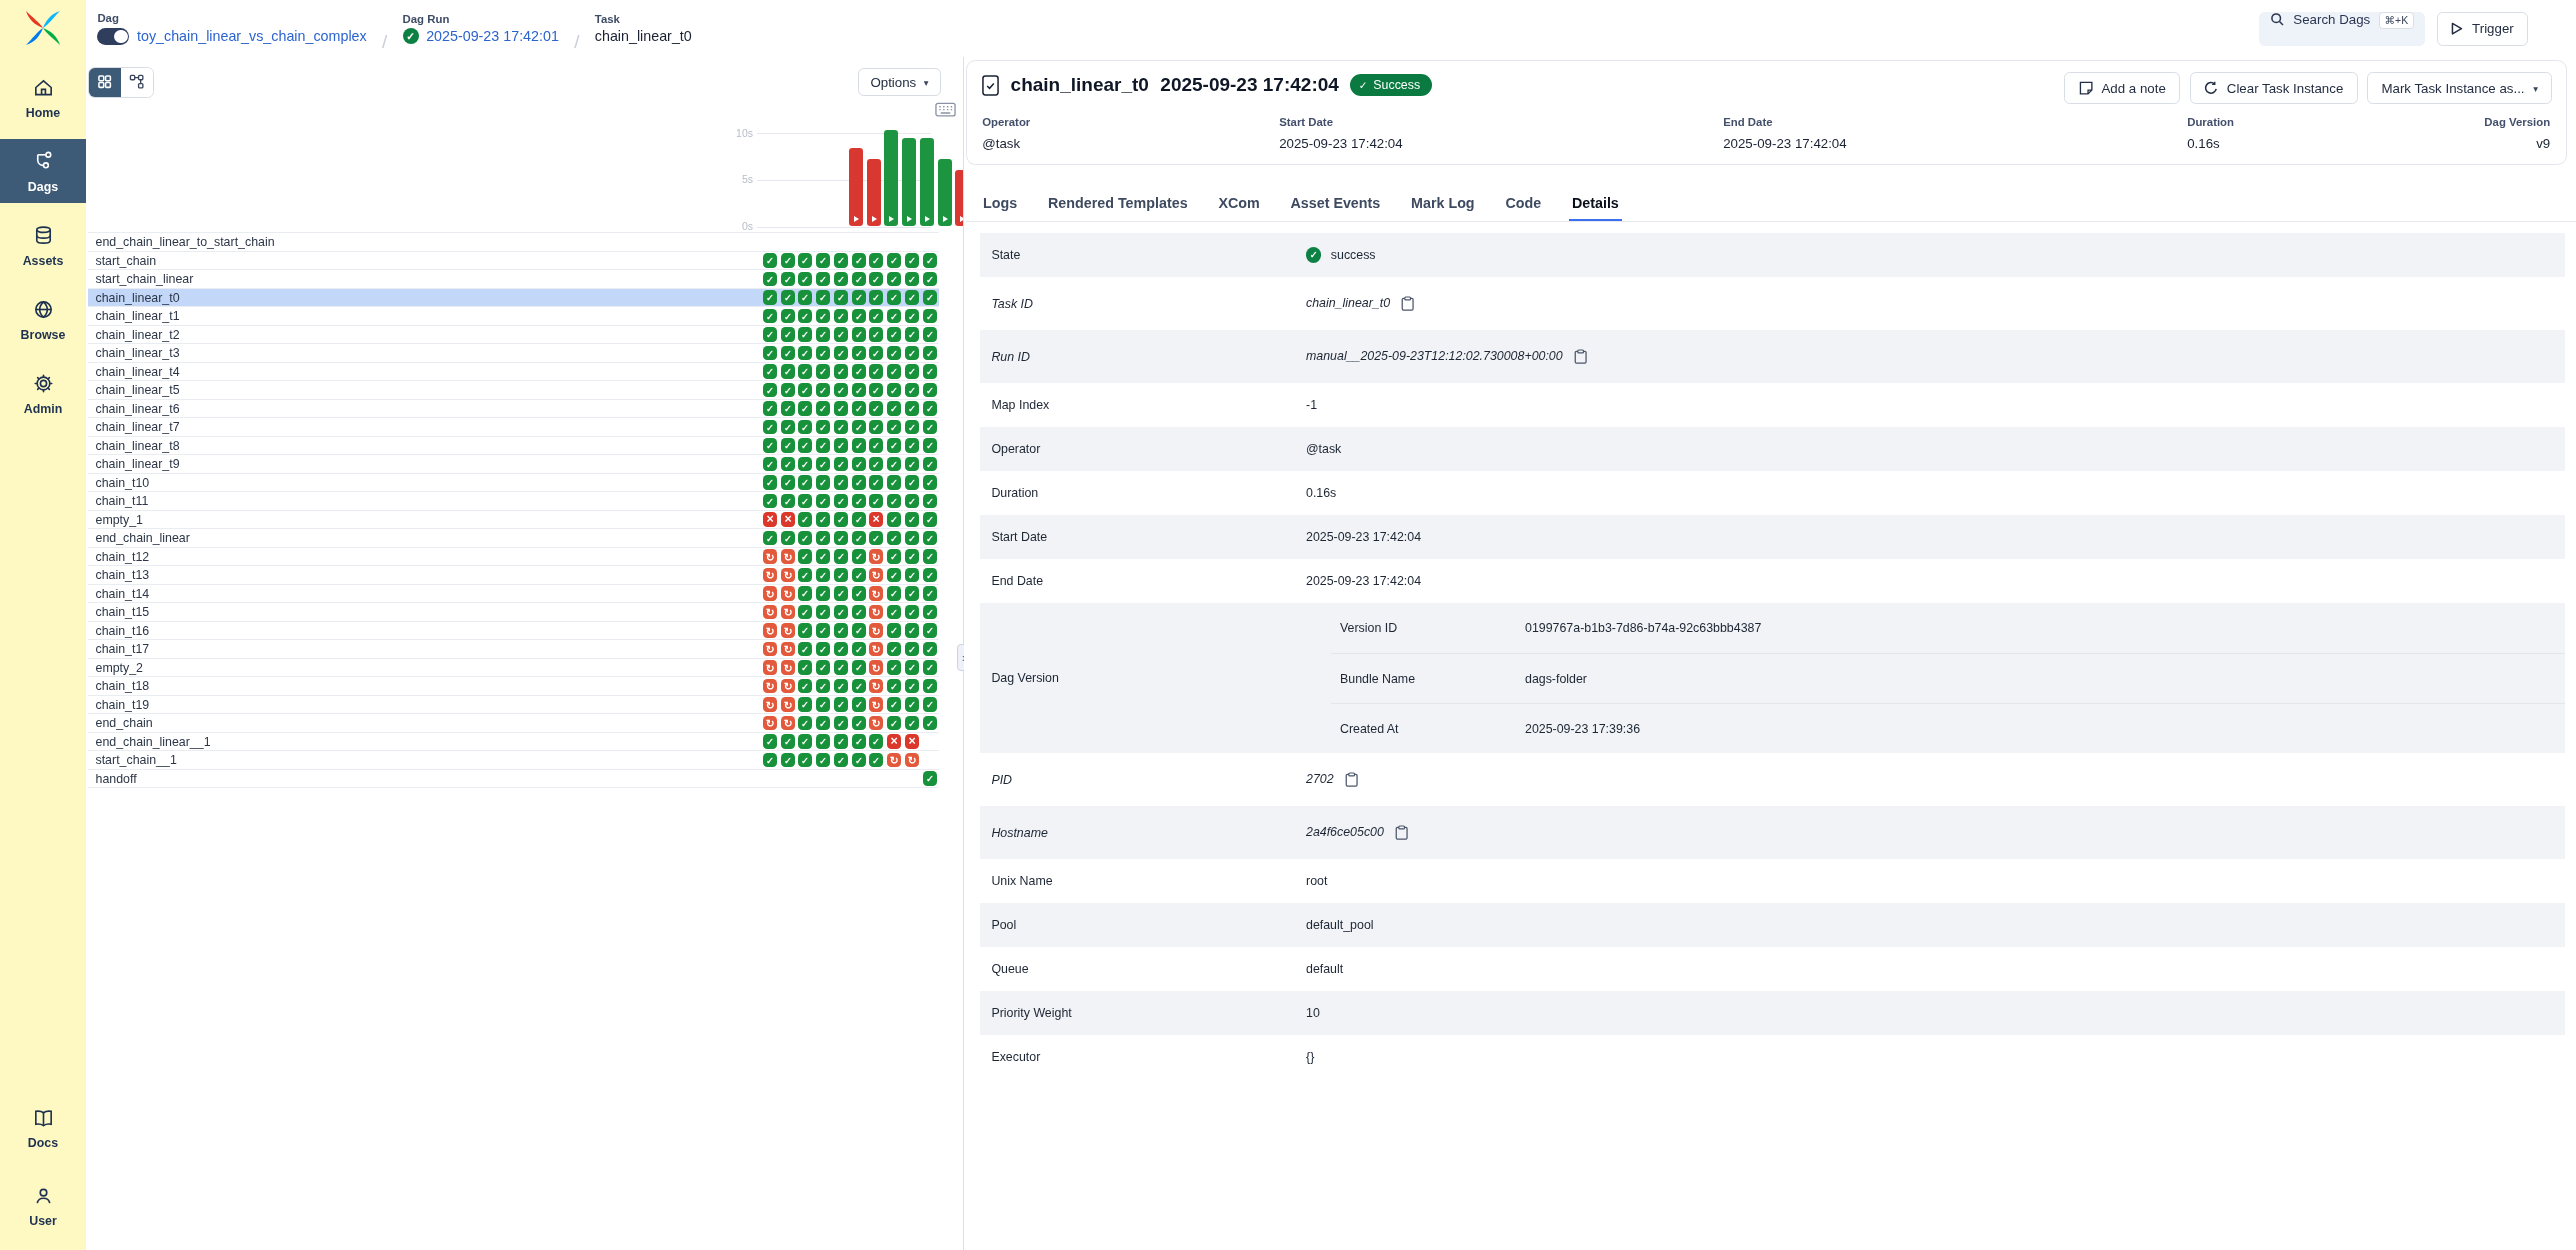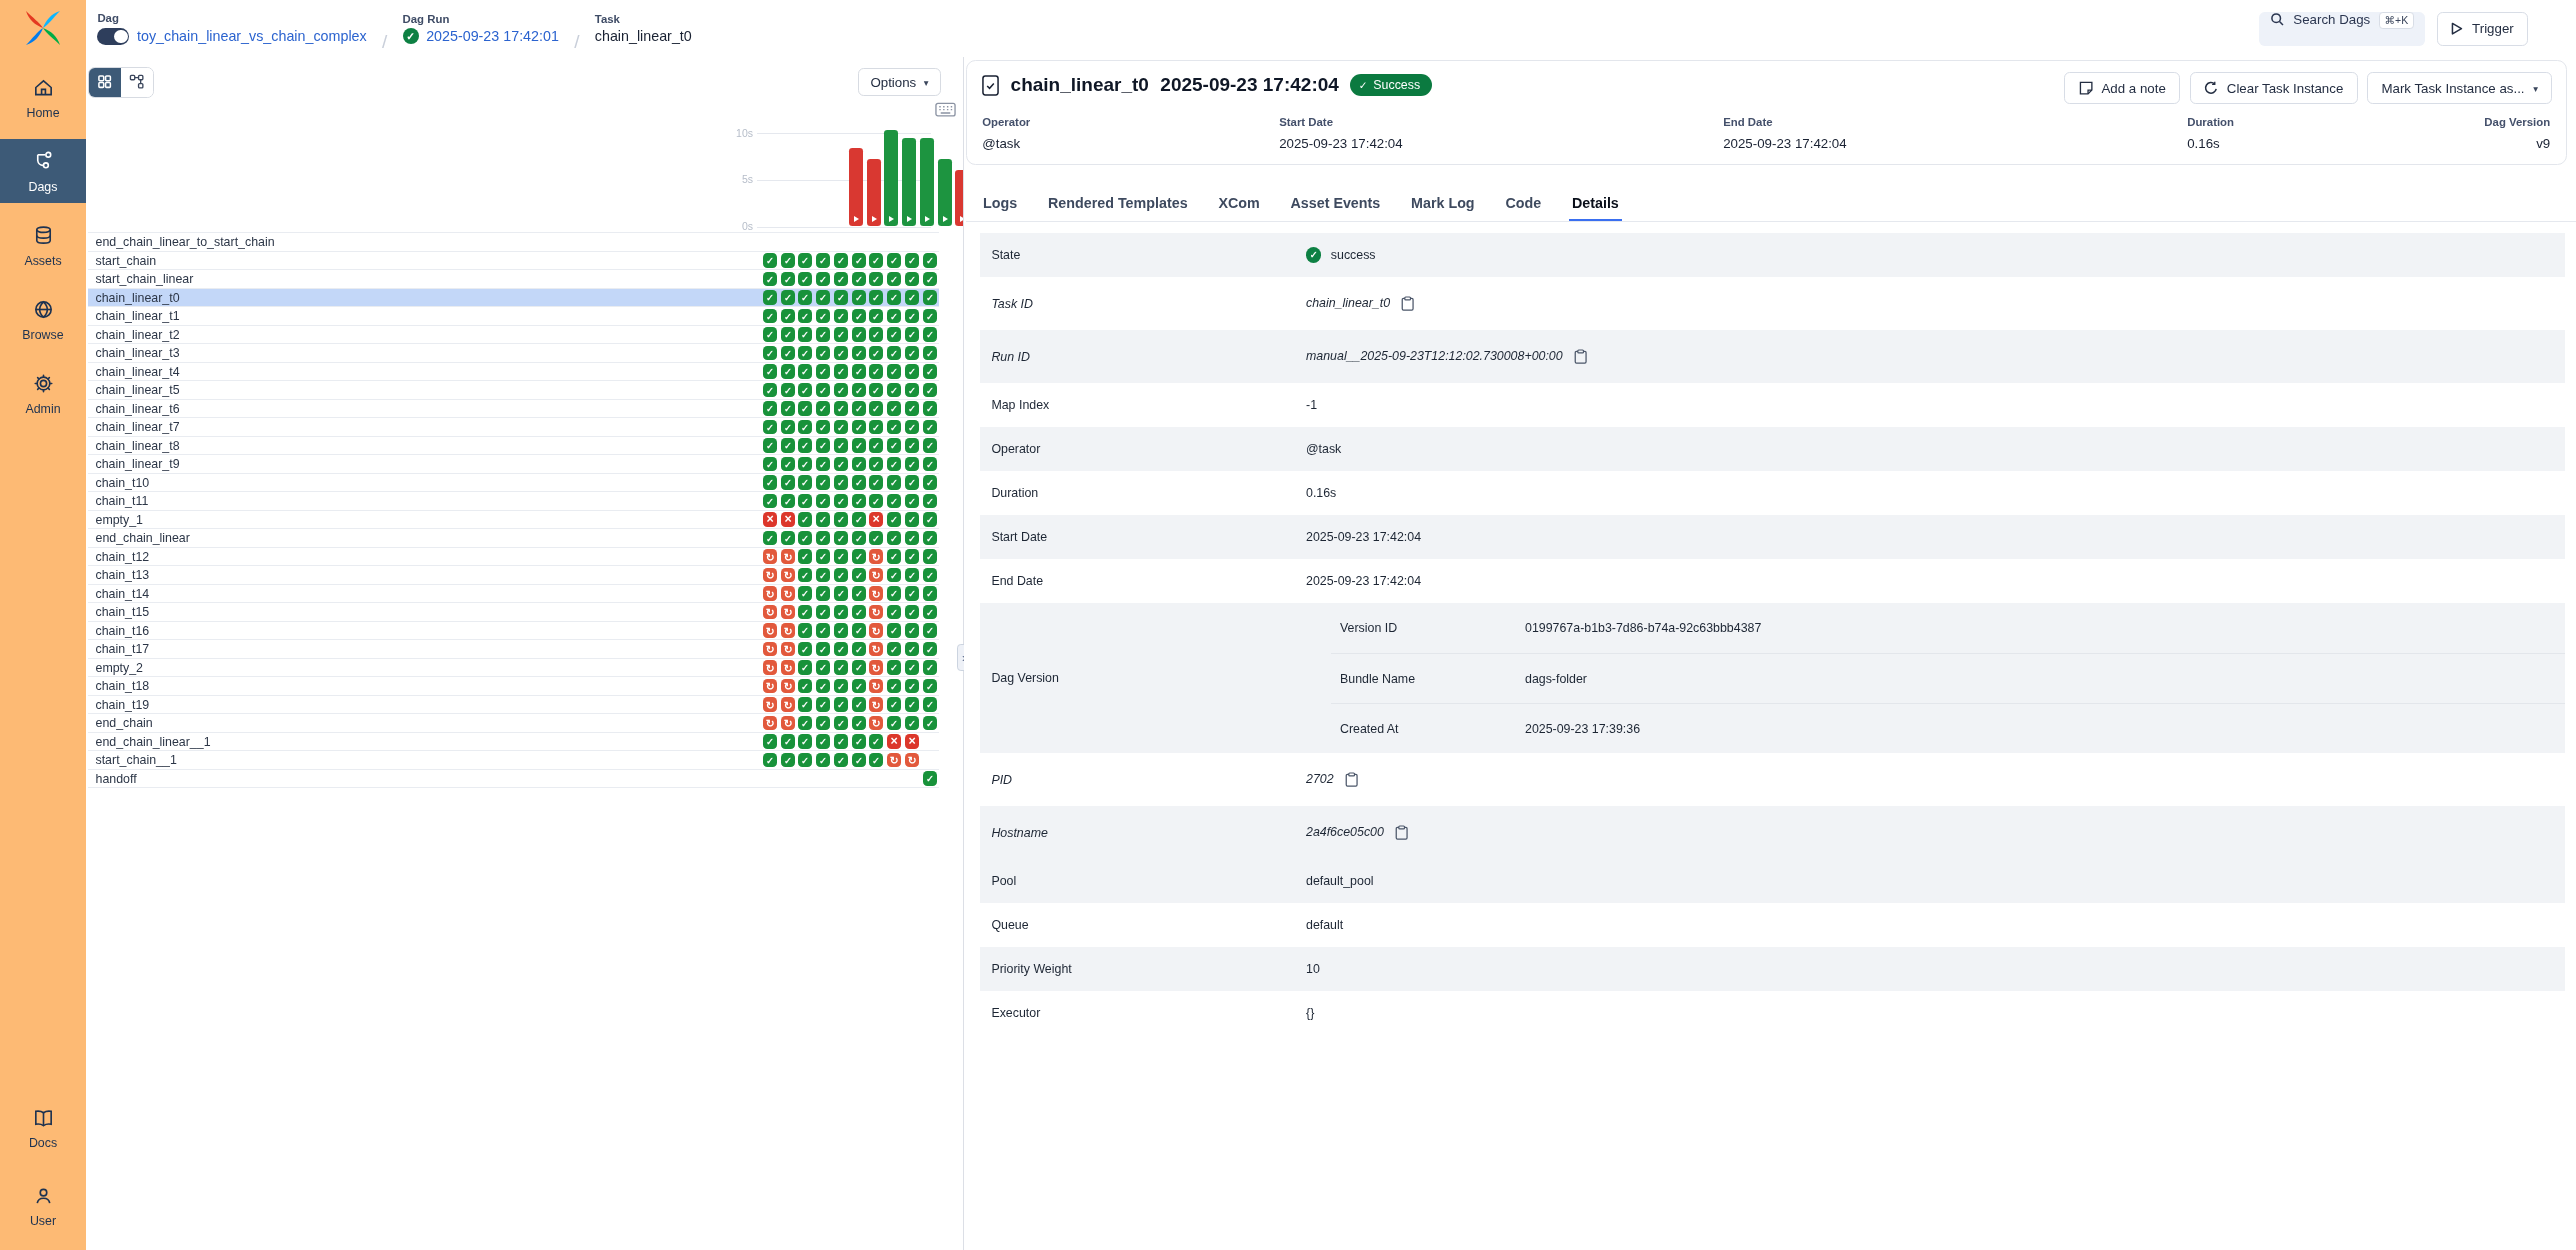--- a/index.html
+++ b/index.html
@@ -1,21 +1,21 @@
 <!DOCTYPE html>
 <html><head>
 <meta charset="utf-8">
 <style>
   * { box-sizing: border-box; margin:0; padding:0; }
   html,body { width:2576px; height:1251px; }
   body { font-family:"Liberation Sans", sans-serif; background:#fff; overflow:hidden; position:relative; color:#1d2634; }
   svg { display:block; }
 
   
-  .sidebar { position:absolute; left:0; top:0; width:86px; height:1251px; background:#fdba74; display:flex; flex-direction:column; align-items:stretch; }
+  .sidebar { position:absolute; left:0; top:0; width:86px; height:1251px; background:#fef9c3; display:flex; flex-direction:column; align-items:stretch;font-weight:bold; }
   .logo { margin:7.6px auto 17px; }
   .nav-item { width:86px; padding:11.4px 0 9.5px; text-align:center; color:#1d3250; cursor:pointer; margin-bottom:9.5px; }
   .nav-item svg { margin:0 auto 6.7px; stroke:currentColor; }
   .nav-item .lbl { font-size:12.4px; }
   .nav-item.active { background:#3d5a77; color:#ffffff; }
   .sidebar .spacer { flex:1; }
   .sidebar .bottom { margin-bottom:13.3px; }
 
   
   .topbar { position:absolute; left:86px; top:0; right:0; height:57px; display:flex; align-items:center; padding:0 48px 0 11.4px; background:#fff; }
@@ -814,20 +814,26 @@
         <div class="tv">
           <span>2a4f6ce05c00</span>
           <button class="copy-btn">
             <svg width="13.3" height="15.3" viewBox="0 0 14 16" fill="none" stroke="#4a5568" stroke-width="1.3">
               <rect x="4" y="1" width="6" height="3" rx="1"></rect>
               <path d="M4 2.5 H2.6 A1.3 1.3 0 0 0 1.3 3.8 V13.4 A1.3 1.3 0 0 0 2.6 14.7 H11.4 A1.3 1.3 0 0 0 12.7 13.4 V3.8 A1.3 1.3 0 0 0 11.4 2.5 H10"></path>
             </svg>
           </button>
         </div>
       </div>
+      <div class="trow">
+        <div class="tl">Unix Name</div>
+        <div class="tv">
+          <span>root</span>
+        </div>
+      </div>
       <div class="trow gray">
         <div class="tl">Pool</div>
         <div class="tv">
           <span>default_pool</span>
         </div>
       </div>
       <div class="trow">
         <div class="tl">Queue</div>
         <div class="tv">
           <span>default</span>

